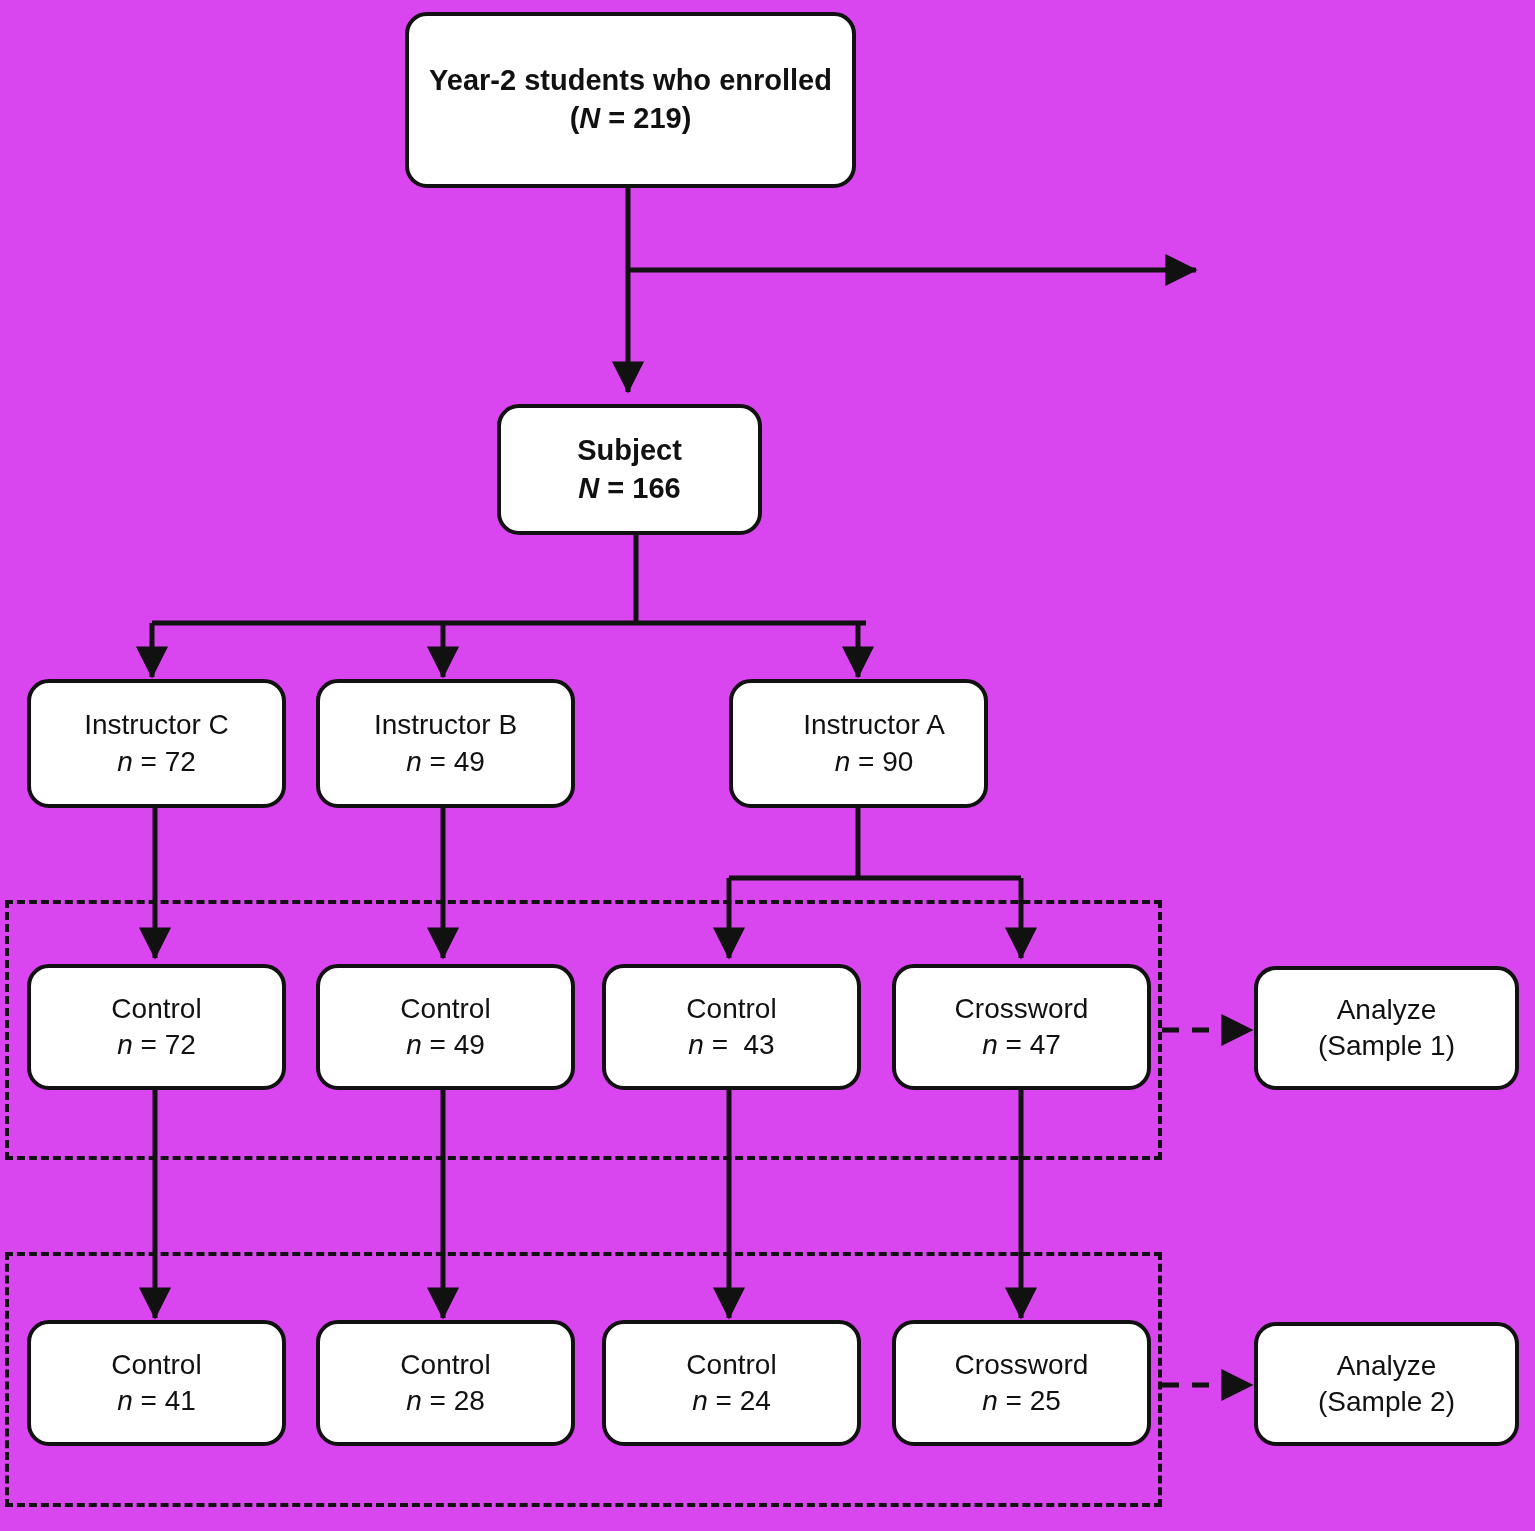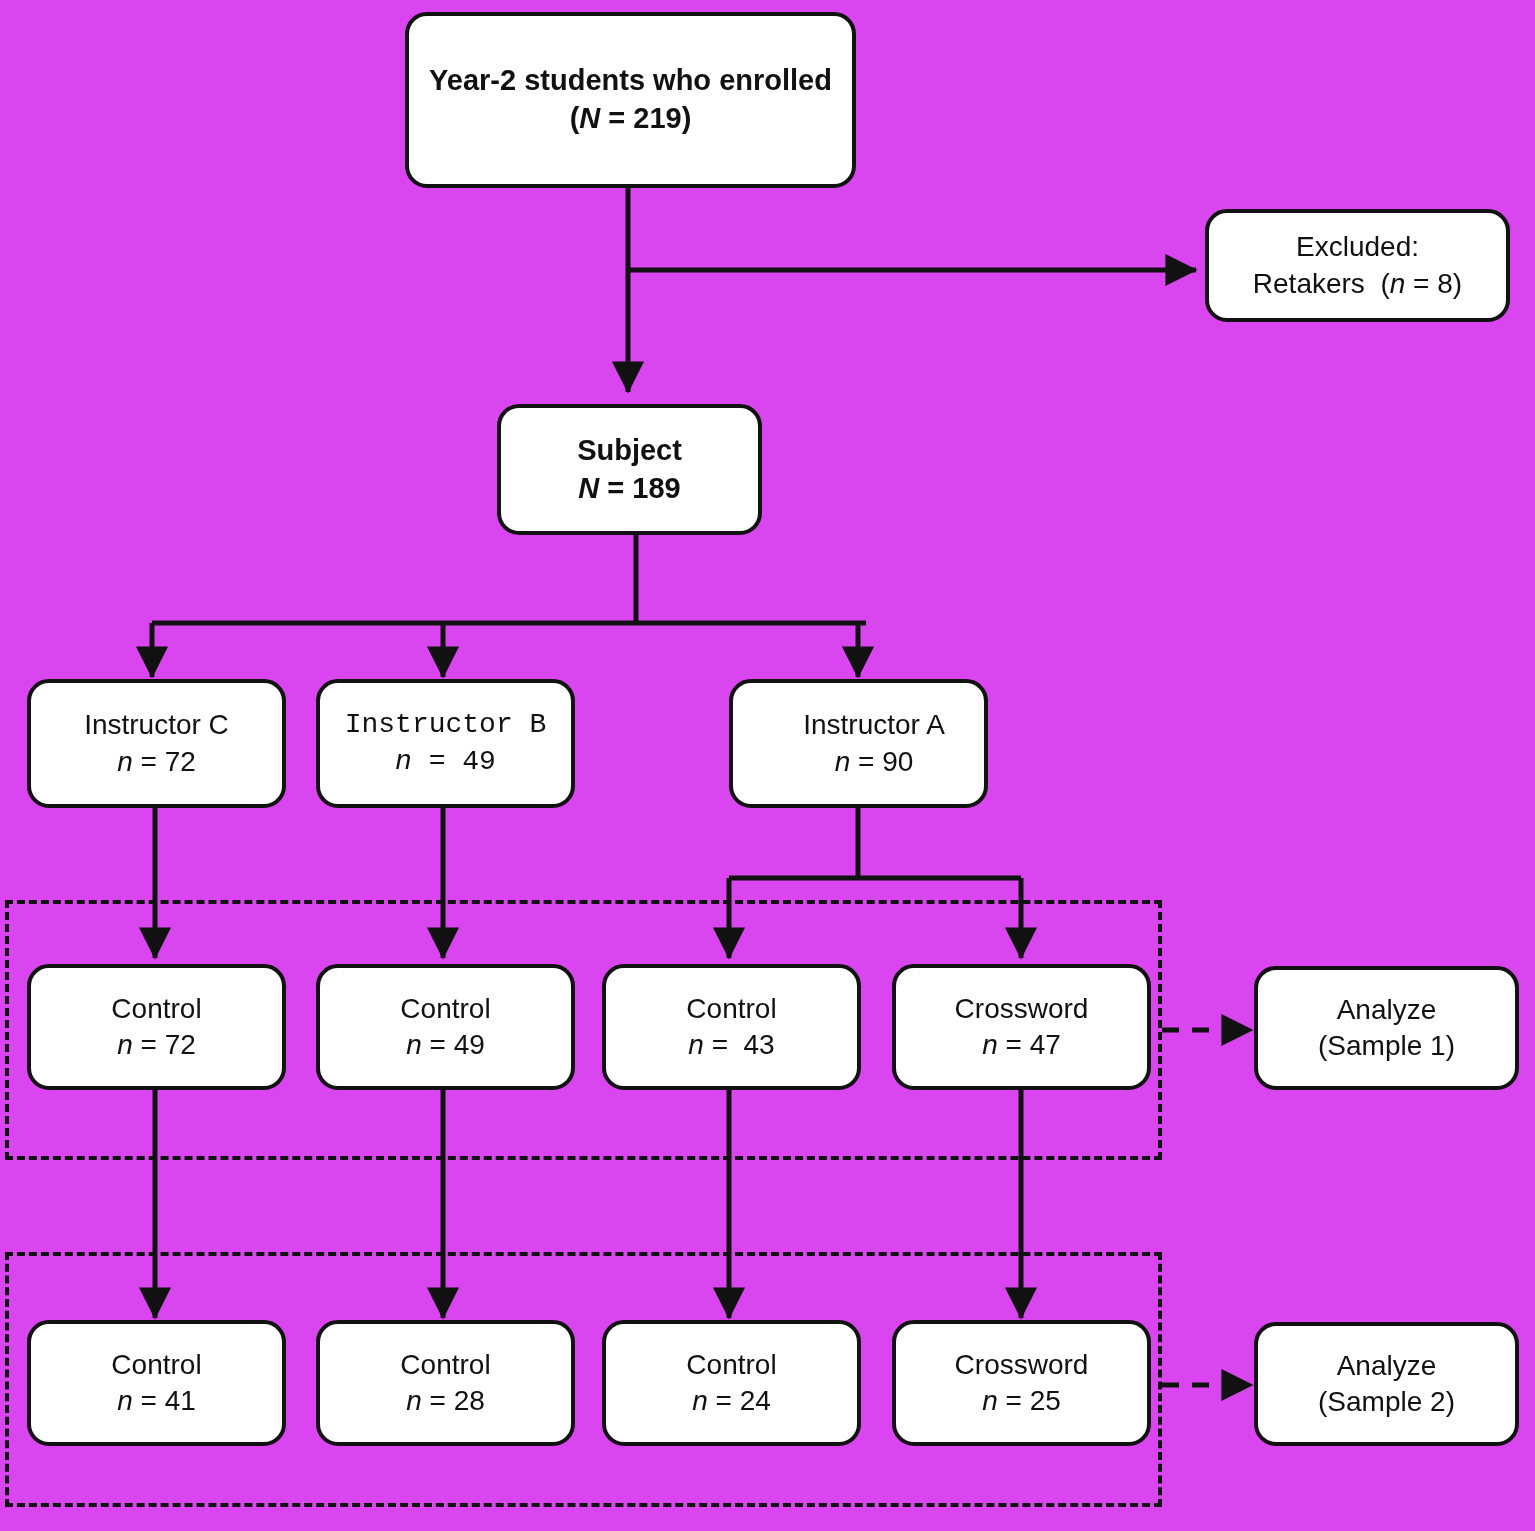--- a/index.html
+++ b/index.html
@@ -102,36 +102,32 @@
       <path d="M1162,1030 L1252,1030" marker-end="url(#ah)"></path>
       <path d="M1162,1385 L1252,1385" marker-end="url(#ah)"></path>
     </g>
   </svg>
 
   <div class="node t-root" style="left:405px; top:12px; width:451px; height:176px;">
     <span class="ln">Year-2 students who enrolled</span>
     <span class="ln"><span>(</span><span class="ital">N</span><span> = 219</span><span>)</span></span>
   </div>
 
-  <div class="node t-side" style="left:1205px; top:209px; width:305px; height:113px;">
-    <span class="ln">Excluded:</span>
-    <span class="ln"><span>Retakers  (</span><span class="ital">n</span><span> = 8</span><span>)</span></span>
-  </div>
 
   <div class="node t-mid" style="left:497px; top:404px; width:265px; height:131px;">
     <span class="ln">Subject</span>
-    <span class="ln"><span class="ital">N</span><span> = 189</span></span>
+    <span class="ln"><span class="ital">N</span><span> = 166</span></span>
   </div>
 
   <div class="node t-std" style="left:27px; top:679px; width:259px; height:129px;">
     <span class="ln">Instructor C</span>
     <span class="ln"><span class="ital">n</span><span> = 72</span></span>
   </div>
 
-  <div class="node t-std" style="left:316px; top:679px; width:259px; height:129px;font-family:Liberation Mono, monospace;">
+  <div class="node t-std" style="left:316px; top:679px; width:259px; height:129px;">
     <span class="ln">Instructor B</span>
     <span class="ln"><span class="ital">n</span><span> = 49</span></span>
   </div>
 
   <div class="node t-std" style="left:729px; top:679px; width:259px; height:129px;padding-left:31px;">
     <span class="ln">Instructor A</span>
     <span class="ln"><span class="ital">n</span><span> = 90</span></span>
   </div>
 
   <div class="node t-std" style="left:27px; top:964px; width:259px; height:126px;">

